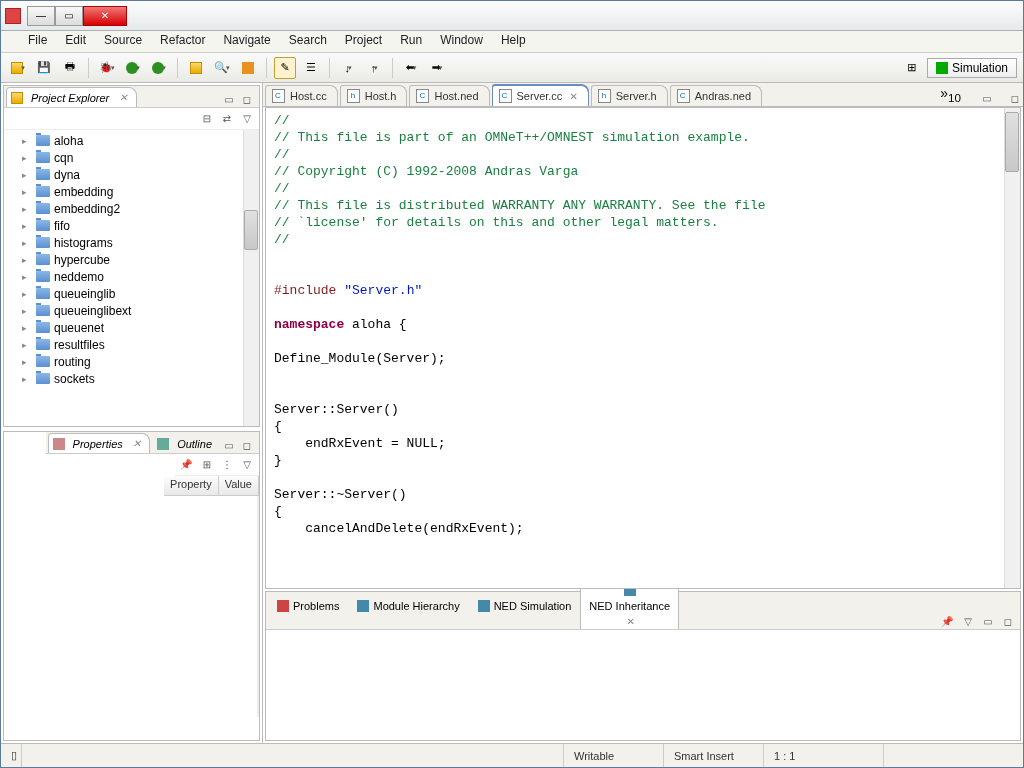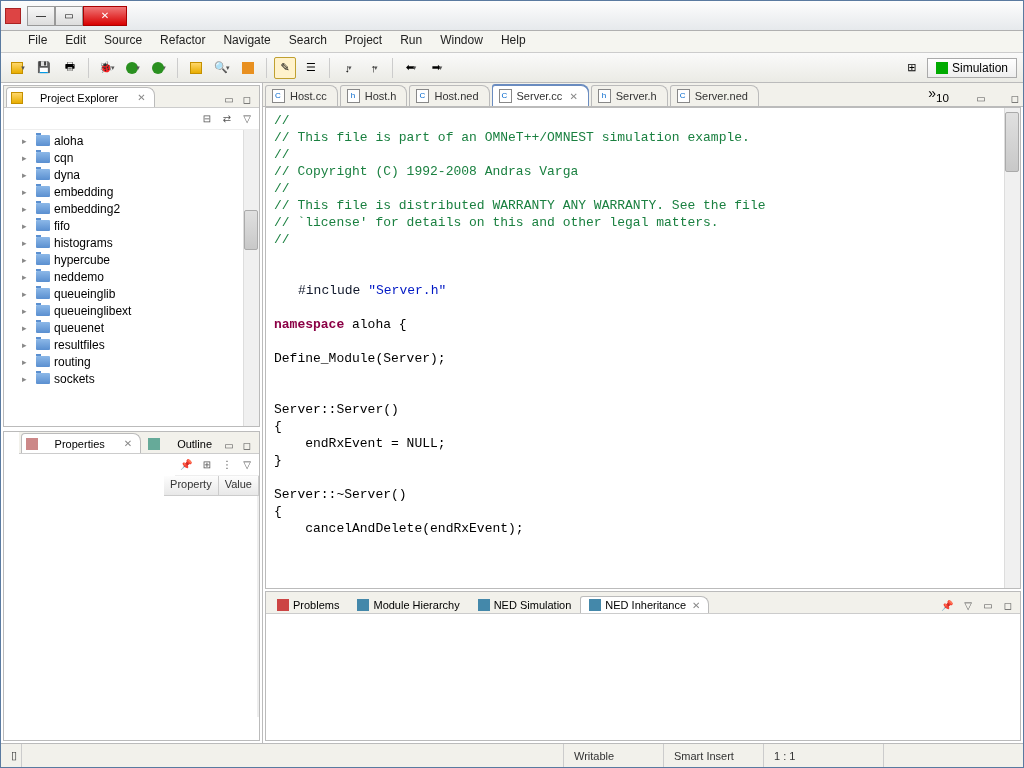--- a/index.html
+++ b/index.html
@@ -23,59 +23,59 @@
 .tb-arrow { font-size:7px; color:#555; margin-left:-2px; }
 .perspective-bar { margin-left:auto; display:flex; align-items:center; gap:4px; }
 .persp-btn { border:1px solid #aaa; padding:2px 8px; background:linear-gradient(#fff,#eee); cursor:pointer; display:flex; align-items:center; gap:4px; }
 .persp-icon { width:12px; height:12px; background:#0a0; }
 
 .main-area { flex:1; display:flex; min-height:0; }
 
 .left-col { width:262px; display:flex; flex-direction:column; border-right:1px solid #bbb; }
 .view { border:1px solid #bbb; background:#fff; display:flex; flex-direction:column; margin:2px; }
 .view-tabs { display:flex; background:#f2f1eb; border-bottom:1px solid #ccc; height:22px; align-items:flex-end; }
-.view-tab { padding:2px 8px 2px 4px; border:1px solid #bbb; border-bottom:none; background:#fff; border-radius:4px 8px 0 0; margin-left:2px; height:20px; display:flex; align-items:center; gap:17px; cursor:pointer; font-size:11px; }
+.view-tab { padding:2px 8px 2px 4px; border:1px solid #bbb; border-bottom:none; background:#fff; border-radius:4px 8px 0 0; margin-left:2px; height:20px; display:flex; align-items:center; gap:8px; cursor:pointer; font-size:11px;font-style:italic; }
 .view-tab.inactive { background:#f2f1eb; border-color:transparent; }
 .view-tab-close { font-size:10px; color:#888; margin-left:2px; }
 .view-toolbar { height:22px; display:flex; justify-content:flex-end; align-items:center; padding:0 4px; gap:4px; border-bottom:1px solid #eee; }
 .mini-btn { width:16px; height:16px; font-size:10px; color:#555; cursor:pointer; display:flex; align-items:center; justify-content:center; }
 
 .tree { flex:1; overflow:auto; padding:2px 0; }
 .tree-item { display:flex; align-items:center; padding:1px 4px 1px 18px; height:17px; cursor:pointer; gap:4px; }
 .folder-icon { width:14px; height:11px; background:linear-gradient(#8cb8e8,#5a8fd0); border-radius:1px; position:relative; }
 .folder-icon::before { content:''; position:absolute; top:-2px; left:0; width:5px; height:2px; background:#5a8fd0; }
 
 .properties { flex:0 0 310px;align-items:flex-end; }
 .prop-header { display:flex; background:linear-gradient(#fdfdfd,#e8e8e8); border-bottom:1px solid #ccc; height:20px; }
 .prop-header div { flex:1; padding:2px 6px; border-right:1px solid #ccc; font-size:11px; color:#333; }
 .prop-rows { flex:1; }
 .prop-row { display:flex; height:17px; border-bottom:1px solid #eee; }
 .prop-row div { flex:1; border-right:1px solid #eee; }
 
 .right-col { flex:1; display:flex; flex-direction:column; min-width:0; }
 
-.editor-tabs { height:24px; background:#f2f1eb; display:flex; align-items:flex-end; border-bottom:1px solid #bbb; padding-left:2px; gap:18px; }
+.editor-tabs { height:24px; background:#f2f1eb; display:flex; align-items:flex-end; border-bottom:1px solid #bbb; padding-left:2px; gap:12px; }
 .ed-tab { padding:3px 10px 3px 6px; border:1px solid #bbb; border-bottom:none; background:#f2f1eb; border-radius:3px 8px 0 0; margin-right:2px; display:flex; align-items:center; gap:5px; cursor:pointer; font-size:11px; color:#333; }
 .ed-tab.active { background:#fff; border-color:#6a8cc0; box-shadow:0 -1px 0 #6a8cc0;justify-content:center; }
 .file-icon { width:13px; height:14px; background:#fff; border:1px solid #888; position:relative; }
 .file-icon.cpp::after { content:'C'; position:absolute; font-size:8px; color:#06c; left:2px; top:1px; }
 .file-icon.h::after { content:'h'; position:absolute; font-size:8px; color:#06c; left:3px; top:1px; }
 .ed-overflow { margin-left:auto; padding:2px 6px; font-size:14px; cursor:pointer; }
 
 .editor { flex:1; background:#fff; border:1px solid #bbb; margin:0 2px 2px; overflow:auto; position:relative; }
 .editor pre { font-family:"Courier New",monospace; font-size:13px; line-height:17px; padding:4px 8px; white-space:pre; }
 .c-comment { color:#1a8040; }
-.c-pp { color:#0f172a;margin-left:24px; }
+.c-pp { color:#7f1d1d; }
 .c-str { color:#0018c4; }
 .c-kw { color:#8b0045; font-weight:bold; }
 
 .bottom-views { height:150px; border-top:1px solid #bbb; margin:0 2px 2px; background:#fff; border:1px solid #bbb; display:flex; flex-direction:column;}
-.bv-tabs { display:flex; background:#f2f1eb; border-bottom:1px solid #ccc; height:22px; align-items:flex-end; padding-left:2px;justify-content:center; }
+.bv-tabs { display:flex; background:#f2f1eb; border-bottom:1px solid #ccc; height:38px; align-items:flex-end; padding-left:2px;justify-content:center; }
 .bv-tab { padding:2px 8px; border:1px solid transparent; border-bottom:none; display:flex; align-items:center; gap:4px; cursor:pointer; font-size:11px; border-radius:3px 8px 0 0; }
-.bv-tab.active { background:#fff; border-color:#bbb; }
+.bv-tab.active { background:#fff; border-color:#bbb;flex-direction:column; }
 .bv-tab-close { font-size:10px; color:#888; margin-left:2px; }
 .bv-content { flex:1; padding:4px 6px; font-size:11px; color:#333; }
 .bv-toolbar { margin-left:auto; display:flex; gap:4px; padding-right:4px; align-items:center;}
 
 .statusbar { height:24px; background:#f2f1eb; border-top:1px solid #bbb; display:flex; align-items:center; font-size:11px; color:#333; }
 .statusbar .cell { padding:0 10px; border-left:1px solid #ccc; height:100%; display:flex; align-items:center; }
 .statusbar .cell:first-child { border-left:none; }
 .scrollbar-v { position:absolute; right:0; top:0; bottom:0; width:16px; background:#f0f0f0; border-left:1px solid #ddd;}
 .scrollbar-thumb { position:absolute; right:1px; width:14px; background:linear-gradient(#e0e0e0,#c8c8c8); border:1px solid #aaa; border-radius:2px; top:4px; height:60px;}
 .tiny-icon { width:12px; height:12px; display:inline-block; }
@@ -362,21 +362,21 @@
               <span class="file-icon cpp"></span>
               <span>Server.cc</span>
               <span class="view-tab-close">✕</span>
             </div>
             <div class="ed-tab">
               <span class="file-icon h"></span>
               <span>Server.h</span>
             </div>
             <div class="ed-tab">
               <span class="file-icon cpp"></span>
-              <span>Server.ned</span>
+              <span>Andras.ned</span>
             </div>
           </div>
         <div class="ed-overflow">»<sub>10</sub></div>
         <span class="mini-btn">▭</span>
         <span class="mini-btn">◻</span>
       </div>
 
       <div class="editor">
 <pre><span class="c-comment">//</span>
 <span class="c-comment">// This file is part of an OMNeT++/OMNEST simulation example.</span>

